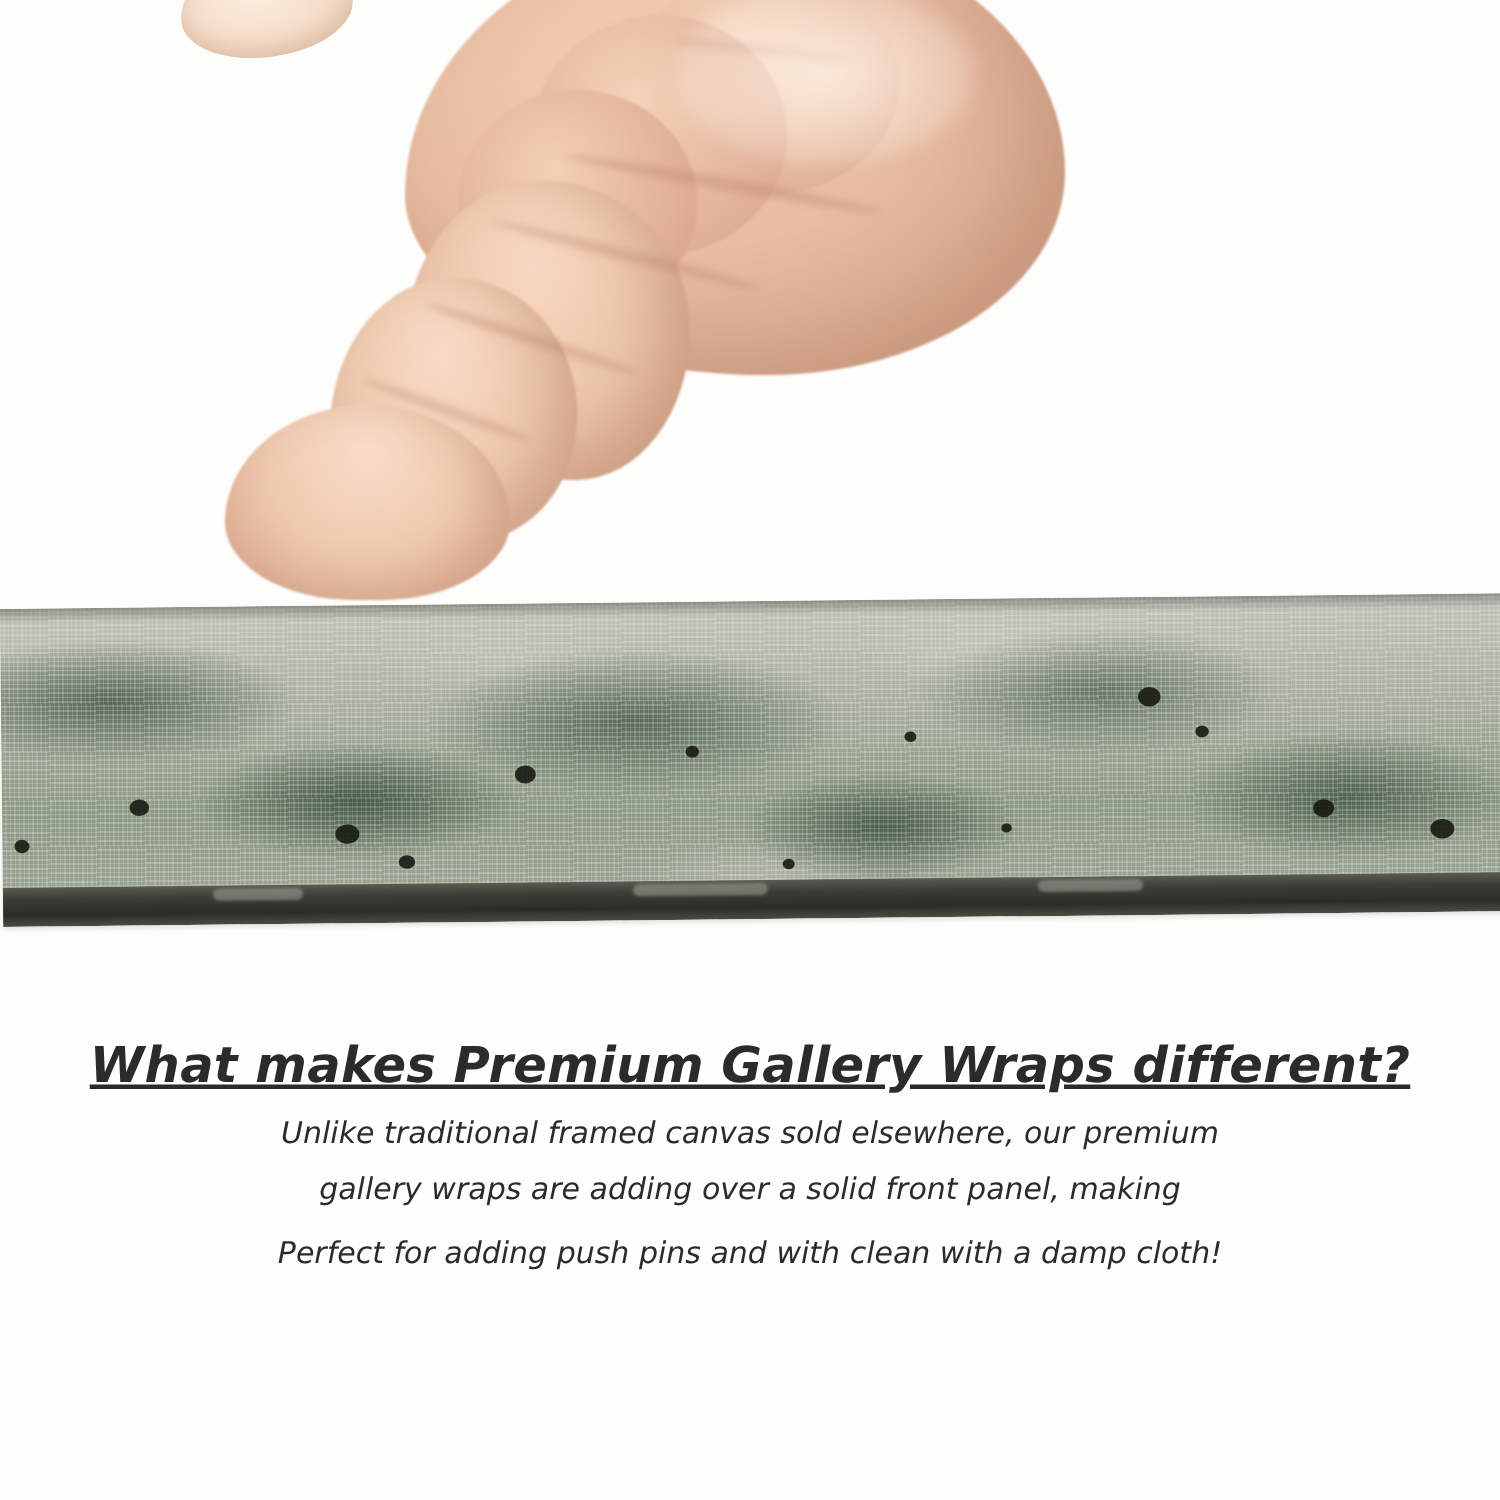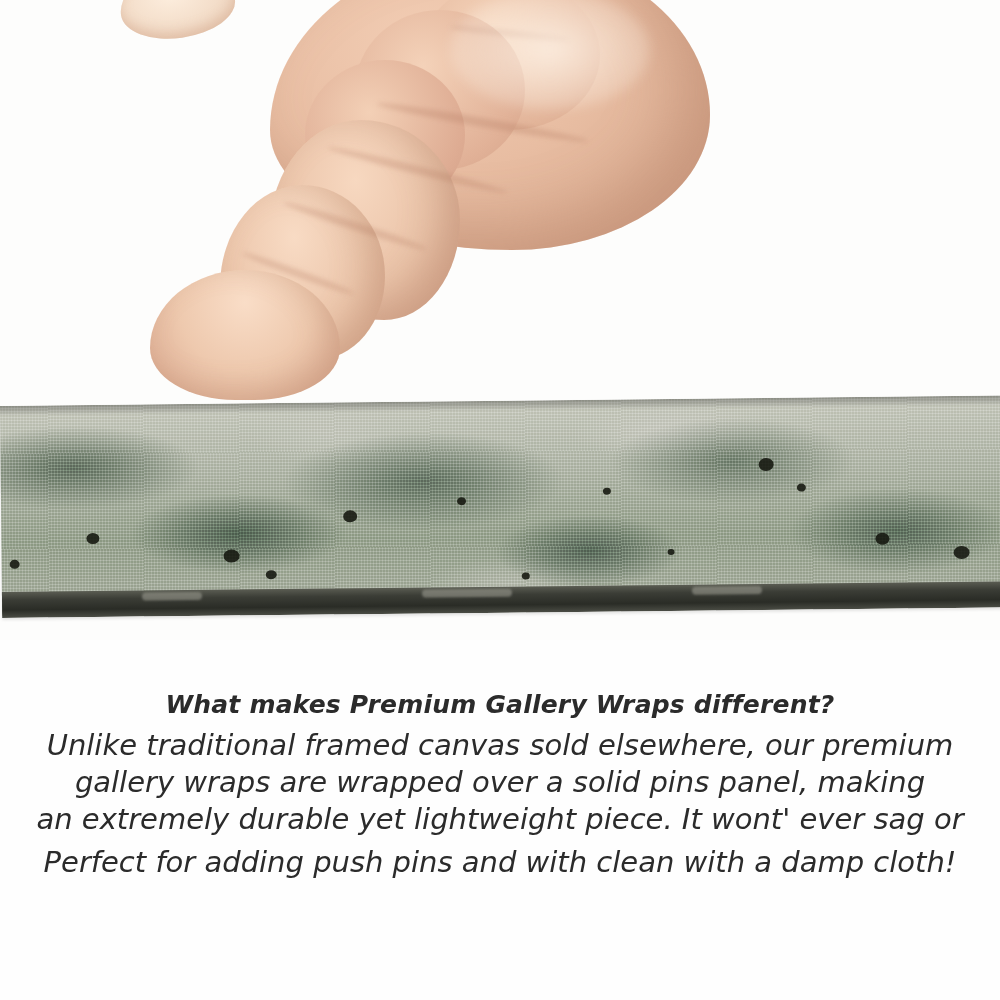--- a/index.html
+++ b/index.html
@@ -183,27 +183,28 @@
     left: 0;
     top: 690px;
     width: 1000px;
     text-align: center;
     color: #2b2b2b;
     font-family: "DejaVu Sans", sans-serif;
     font-style: italic;
   }
   .caption h2 {
     margin: 0 0 8px 0;
-    font-size: 25px;
+    font-size: 33px;
     font-weight: 700;
     letter-spacing: 0.2px;
+    text-decoration: underline;
   }
   .caption p {
     margin: 0;
-    font-size: 29px;
+    font-size: 20px;
     line-height: 37px;
     font-weight: 400;
   }
   .caption .last {
     margin-top: 6px;
   }
 </style>
 </head>
 <body>
 
@@ -254,18 +255,17 @@
       </div>
 
       <div class="top-shadow"></div>
     </div>
 
   </div>
 
   <div class="caption">
     <h2>What makes Premium Gallery Wraps different?</h2>
     <p>Unlike traditional framed canvas sold elsewhere, our premium</p>
-    <p>gallery wraps are wrapped over a solid pins panel, making</p>
-    <p>an extremely durable yet lightweight piece. It wont' ever sag or</p>
+    <p>gallery wraps are adding over a solid front panel, making</p>
     <p class="last">Perfect for adding push pins and with clean with a damp cloth!</p>
   </div>
 
 </div>
 
 </body></html>

